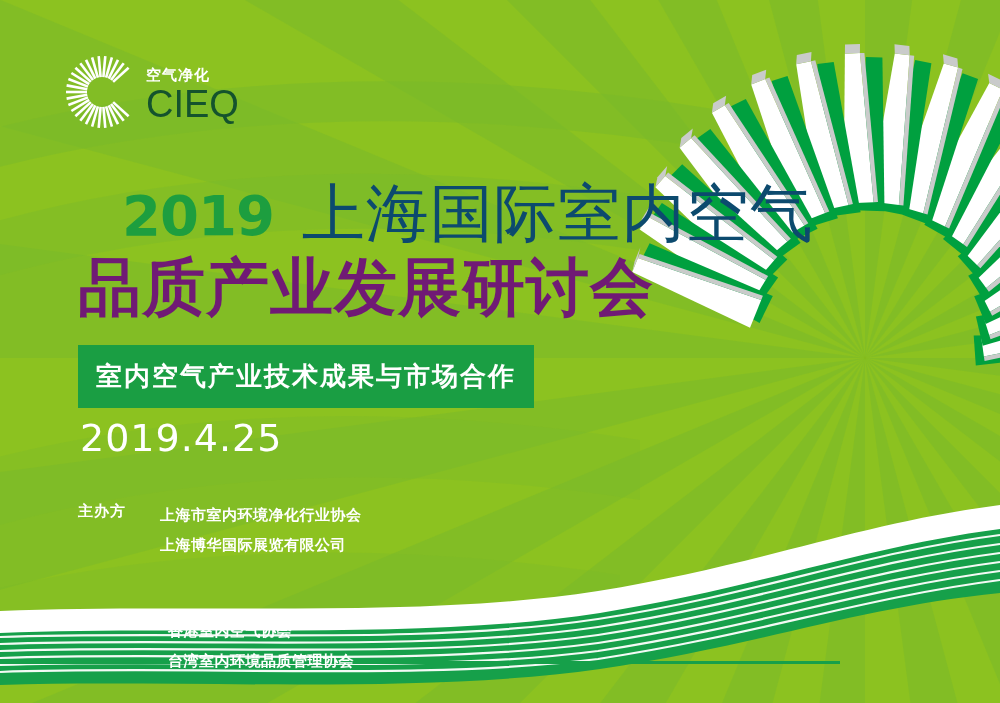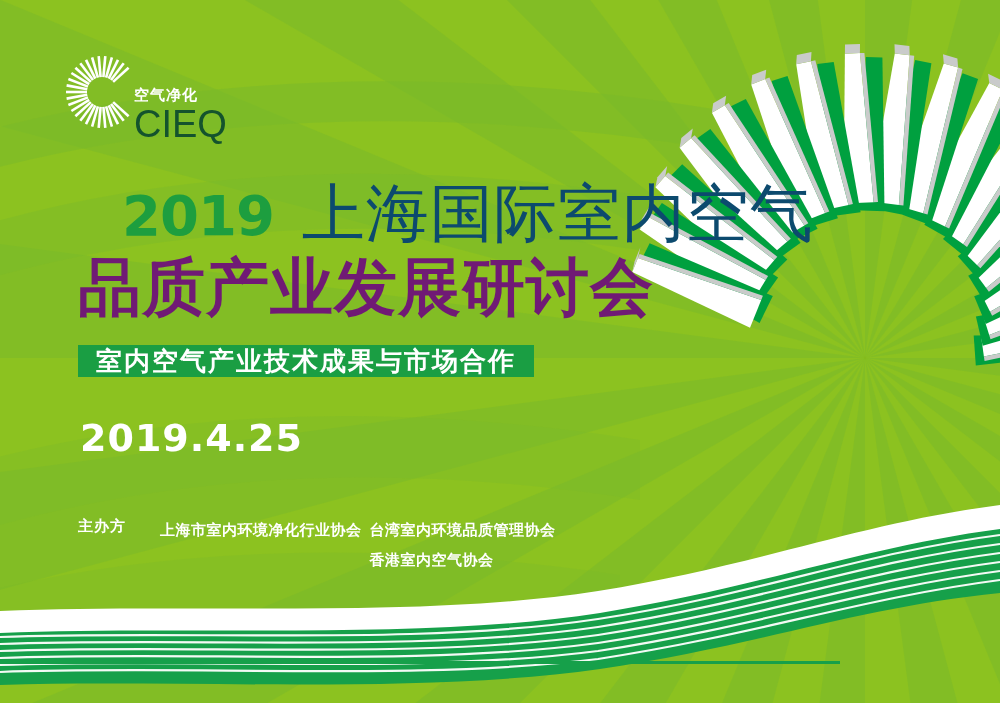--- a/index.html
+++ b/index.html
@@ -60,24 +60,23 @@
   }
   .logo-mark {
     position: absolute;
     left: 0;
     top: 0;
     width: 80px;
     height: 80px;
   }
   .logo-text {
     position: absolute;
-    left: 72px;
+    left: 84px;
     top: 14px;
     color: #ffffff;
-    margin-top: 20px;
   }
   .logo-cn {
     font-size: 15px;
     letter-spacing: 1px;
     line-height: 18px;
     font-weight: 700;
     color: #ffffff;
     white-space: nowrap;
   }
   .logo-en {
@@ -125,67 +124,68 @@
     letter-spacing: 1px;
     line-height: 72px;
     white-space: nowrap;
   }
 
   
   .subtitle-banner {
     position: absolute;
     left: 78px;
     top: 345px;
-    height: 32px;
+    height: 63px;
     background: #1a9e43;
     display: flex;
     align-items: center;
     padding: 0 18px 0 18px;
   }
   .subtitle-text {
     color: #ffffff;
     font-size: 26px;
     font-weight: 700;
     letter-spacing: 2px;
     white-space: nowrap;
   }
 
   
   .date {
     position: absolute;
     left: 80px;
     top: 416px;
     color: #ffffff;
     font-size: 38px;
-    font-weight: 700;
+    font-weight: 400;
     letter-spacing: 1px;
     white-space: nowrap;
     font-family: "DejaVu Sans", sans-serif;
   }
 
   
   .organizers {
     position: absolute;
     left: 78px;
-    top: 515px;
+    top: 500px;
     display: flex;
     align-items: flex-start;
   }
   .org-label {
     color: #ffffff;
     font-size: 15px;
     font-weight: 700;
     letter-spacing: 1px;
     white-space: nowrap;
     padding-top: 2px;
     width: 82px;
   }
   .org-list {
     display: flex;
-    flex-direction: row;
+    flex-direction: column;
+    gap: 44px;
   }
   .org-group-a { margin-bottom: 12px; }
   .org-item {
     color: #ffffff;
     font-size: 15px;
     font-weight: 700;
     letter-spacing: 0.5px;
     line-height: 30px;
     white-space: nowrap;
   }
@@ -388,21 +388,22 @@
     <span class="subtitle-text">室内空气产业技术成果与市场合作</span>
   </div>
 
   <div class="date">2019.4.25</div>
 
   <div class="organizers">
     <div class="org-label">主办方</div>
     <div class="org-list">
       <div class="org-group-a">
         <div class="org-item">上海市室内环境净化行业协会</div>
+        <div class="org-item">上海博华国际展览有限公司</div>
       </div>
       <div>
+        <div class="org-item indent">香港室内空气协会</div>
         <div class="org-item indent">台湾室内环境品质管理协会</div>
-        <div class="org-item indent">香港室内空气协会</div>
       </div>
     </div>
   </div>
 
 </div>
 
 </body></html>

